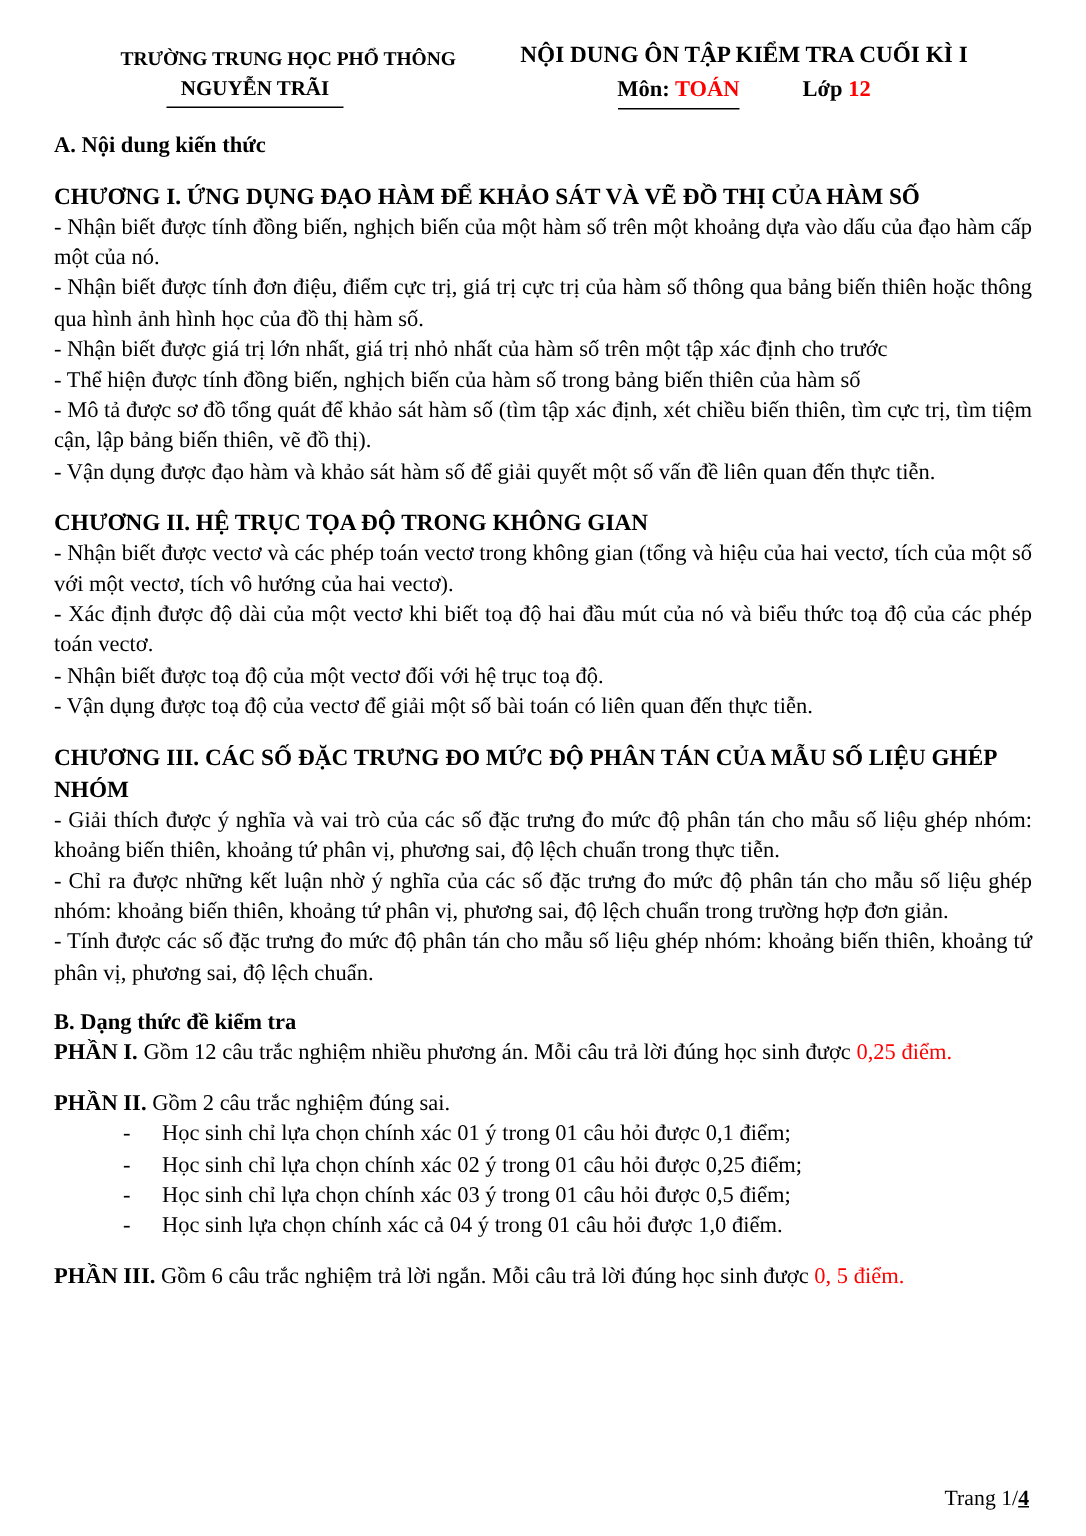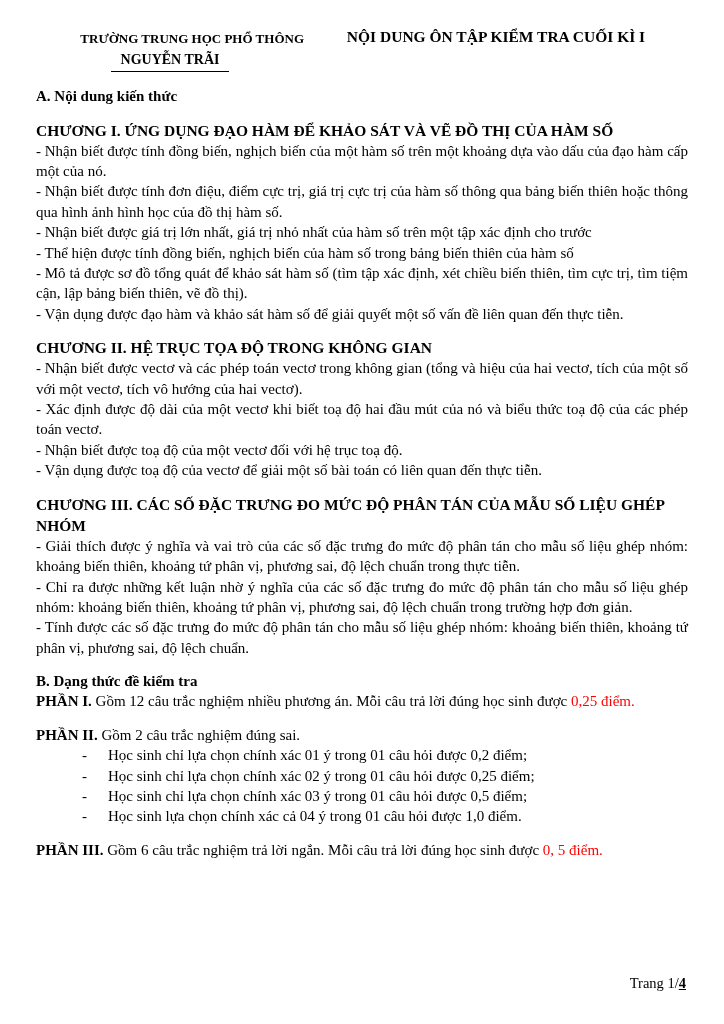--- a/index.html
+++ b/index.html
@@ -33,37 +33,40 @@
   .doc-body { margin-top: 14px; }
   .block { font-size: 15px; line-height: 1.36; text-align: justify; }
   .block-section { font-weight: bold; text-align: left; margin-top: 13px; }
   .block-chapter { font-weight: bold; font-size: 15.5px; text-align: left; margin-top: 13px; }
   .block-para-gap { margin-top: 13px; }
   .block-item { display: flex; text-align: left; padding-left: 46px; }
   .run-dash { width: 26px; flex: 0 0 26px; }
   .run-b { font-weight: bold; }
   .run-r { color: var(--accent-red, #ff0000); }
 
-  .footer { position: absolute; right: 38px; bottom: 32px; font-size: 14.5px; }
+  .footer { position: absolute; right: 38px; bottom: 16px; font-size: 14.5px; }
   .footer-total { font-weight: bold; text-decoration: underline; }
 </style>
 </head>
 <body>
 
 <div class="page">
 
   <div class="header">
     <div class="header-left">
       <div class="school-1">TRƯỜNG TRUNG HỌC PHỔ THÔNG</div>
       <div class="school-2">
         <span class="school-underline">NGUYỄN TRÃI</span>
       </div>
     </div>
     <div class="header-right">
       <div class="title-1">NỘI DUNG ÔN TẬP KIỂM TRA CUỐI KÌ I</div>
+      <div class="subject-line">
+        <span class="subject-group"><span>Môn: </span><span class="red">TOÁN</span></span><span class="class-group"><span>Lớp </span><span class="red">12</span></span>
+      </div>
     </div>
   </div>
 
   <div class="doc-body">
       <div class="block block-section"><span class="run-b">A. Nội dung kiến thức</span></div>
       <div class="block block-chapter"><span class="run-b">CHƯƠNG I. ỨNG DỤNG ĐẠO HÀM ĐỂ KHẢO SÁT VÀ VẼ ĐỒ THỊ CỦA HÀM SỐ</span></div>
       <div class="block block-para"><span class="run-n">- Nhận biết được tính đồng biến, nghịch biến của một hàm số trên một khoảng dựa vào dấu của đạo hàm cấp một của nó.</span></div>
       <div class="block block-para"><span class="run-n">- Nhận biết được tính đơn điệu, điểm cực trị, giá trị cực trị của hàm số thông qua bảng biến thiên hoặc thông qua hình ảnh hình học của đồ thị hàm số.</span></div>
       <div class="block block-para"><span class="run-n">- Nhận biết được giá trị lớn nhất, giá trị nhỏ nhất của hàm số trên một tập xác định cho trước</span></div>
       <div class="block block-para"><span class="run-n">- Thể hiện được tính đồng biến, nghịch biến của hàm số trong bảng biến thiên của hàm số</span></div>
@@ -76,21 +79,21 @@
       <div class="block block-para"><span class="run-n">- Vận dụng được toạ độ của vectơ để giải một số bài toán có liên quan đến thực tiễn.</span></div>
       <div class="block block-chapter"><span class="run-b">CHƯƠNG III. CÁC SỐ ĐẶC TRƯNG ĐO MỨC ĐỘ PHÂN TÁN CỦA MẪU SỐ LIỆU GHÉP NHÓM</span></div>
       <div class="block block-para"><span class="run-n">- Giải thích được ý nghĩa và vai trò của các số đặc trưng đo mức độ phân tán cho mẫu số liệu ghép nhóm: khoảng biến thiên, khoảng tứ phân vị, phương sai, độ lệch chuẩn trong thực tiễn.</span></div>
       <div class="block block-para"><span class="run-n">- Chỉ ra được những kết luận nhờ ý nghĩa của các số đặc trưng đo mức độ phân tán cho mẫu số liệu ghép nhóm: khoảng biến thiên, khoảng tứ phân vị, phương sai, độ lệch chuẩn trong trường hợp đơn giản.</span></div>
       <div class="block block-para"><span class="run-n">- Tính được các số đặc trưng đo mức độ phân tán cho mẫu số liệu ghép nhóm: khoảng biến thiên, khoảng tứ phân vị, phương sai, độ lệch chuẩn.</span></div>
       <div class="block block-section"><span class="run-b">B. Dạng thức đề kiểm tra</span></div>
       <div class="block block-para"><span class="run-b">PHẦN I.</span><span class="run-n"> Gồm 12 câu trắc nghiệm nhiều phương án. Mỗi câu trả lời đúng học sinh được </span><span class="run-r">0,25 điểm.</span></div>
       <div class="block block-para-gap"><span class="run-b">PHẦN II.</span><span class="run-n"> Gồm 2 câu trắc nghiệm đúng sai.</span></div>
       <div class="block block-item">
         <span class="run-dash">-</span>
-        <span class="run-n">Học sinh chỉ lựa chọn chính xác 01 ý trong 01 câu hỏi được 0,2 điểm;</span>
+        <span class="run-n">Học sinh chỉ lựa chọn chính xác 01 ý trong 01 câu hỏi được 0,1 điểm;</span>
       </div>
       <div class="block block-item">
         <span class="run-dash">-</span>
         <span class="run-n">Học sinh chỉ lựa chọn chính xác 02 ý trong 01 câu hỏi được 0,25 điểm;</span>
       </div>
       <div class="block block-item">
         <span class="run-dash">-</span>
         <span class="run-n">Học sinh chỉ lựa chọn chính xác 03 ý trong 01 câu hỏi được 0,5 điểm;</span>
       </div>
       <div class="block block-item">

